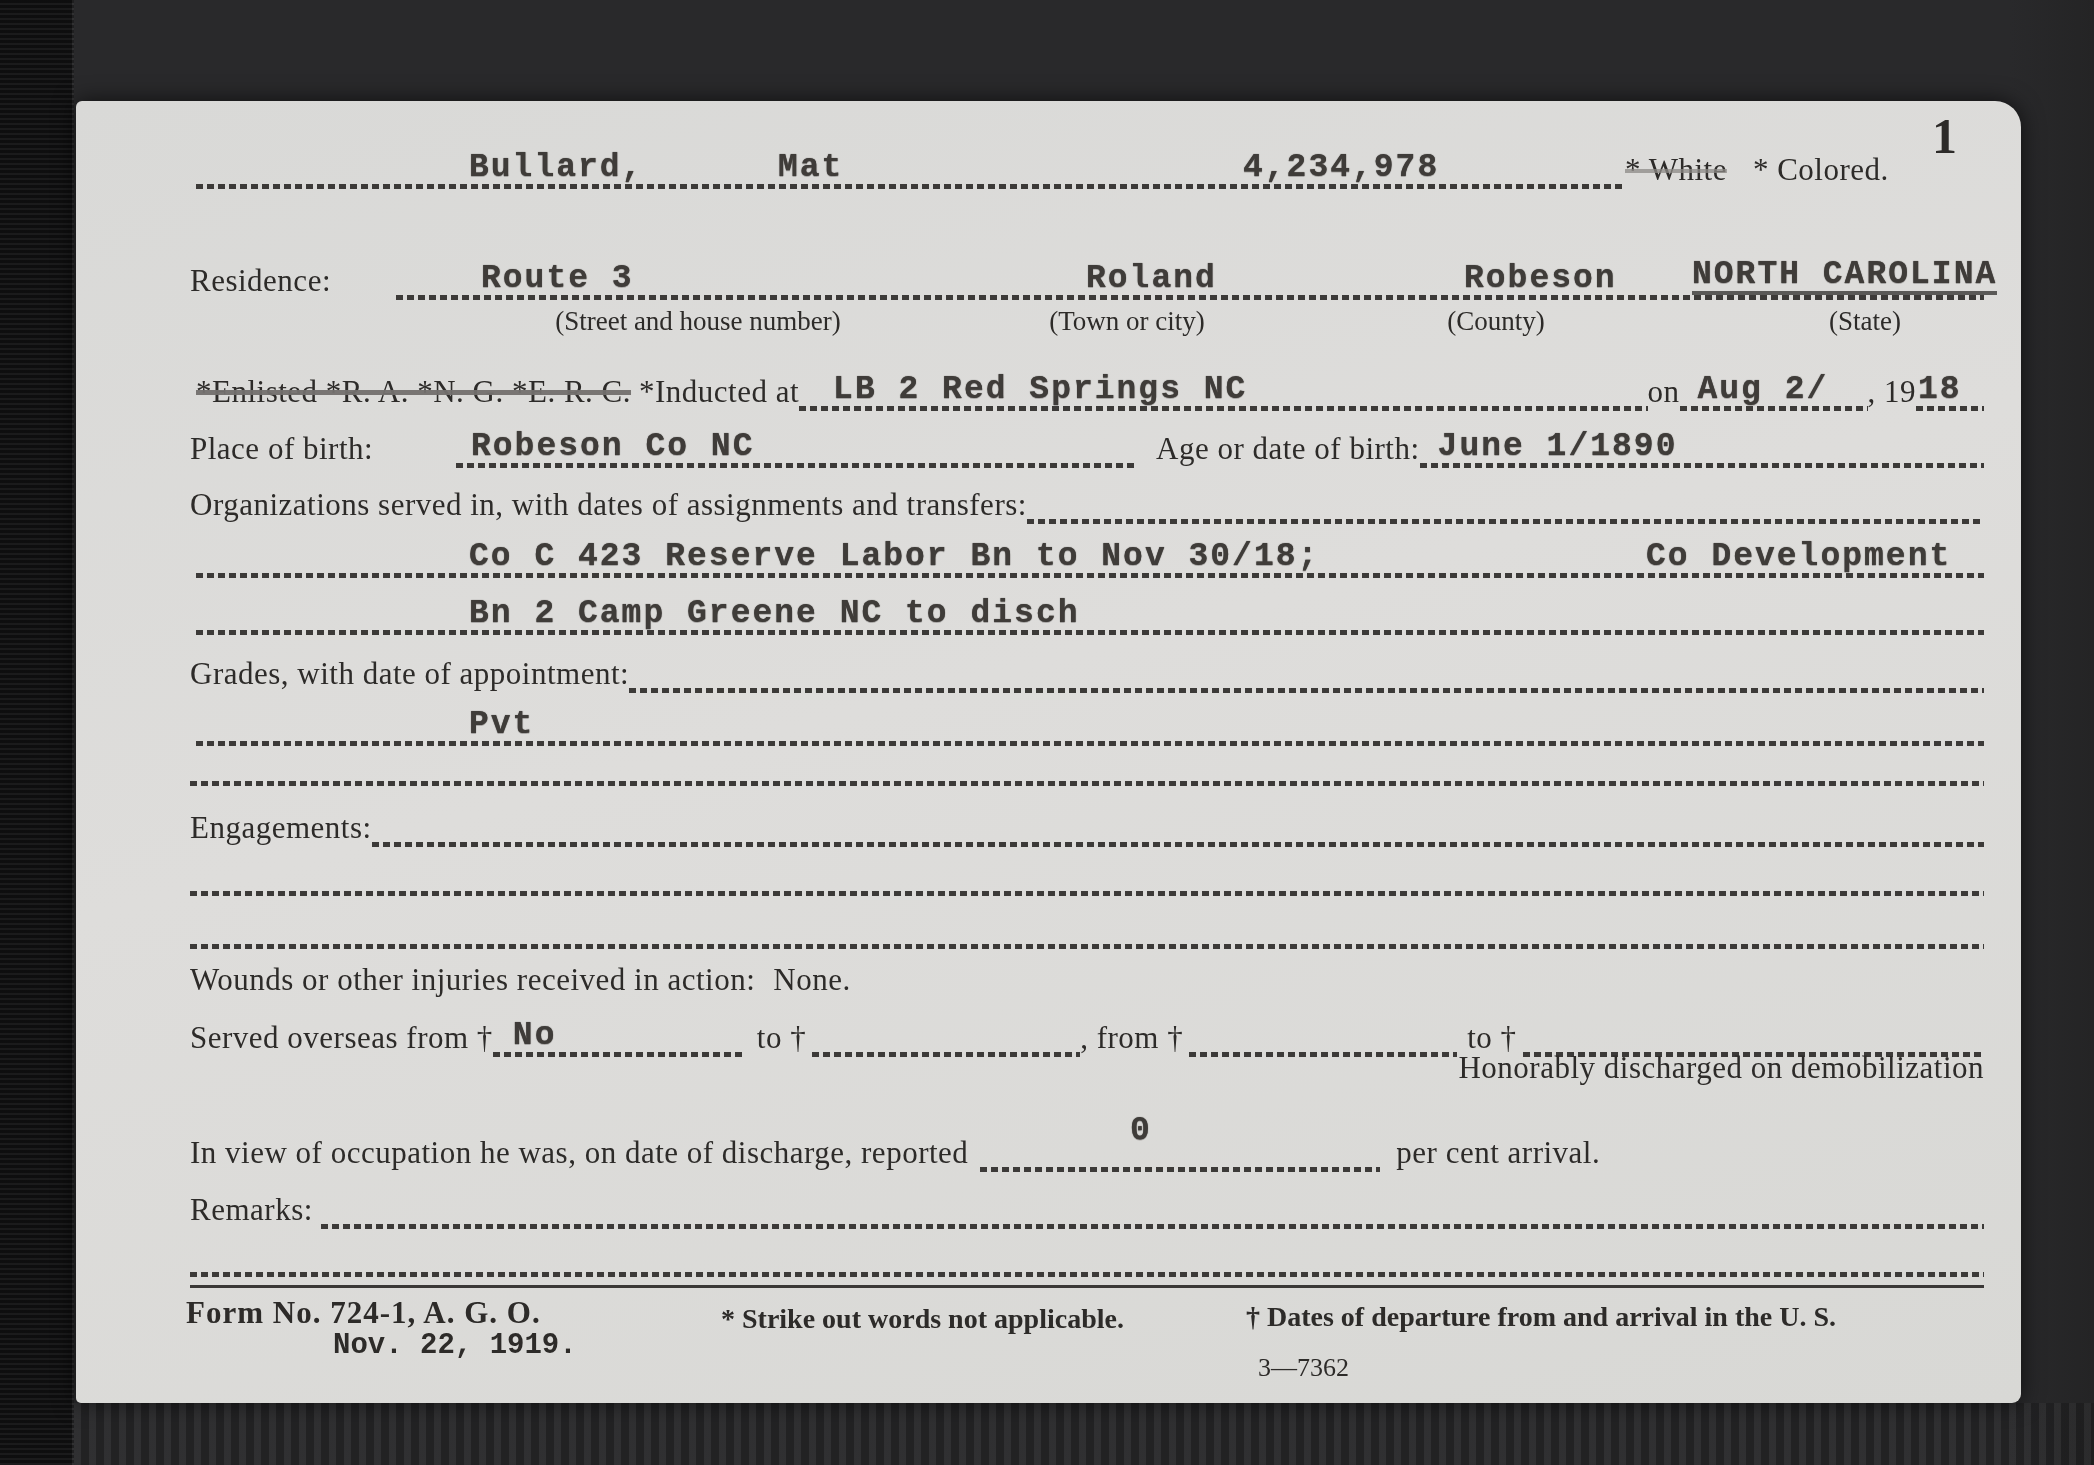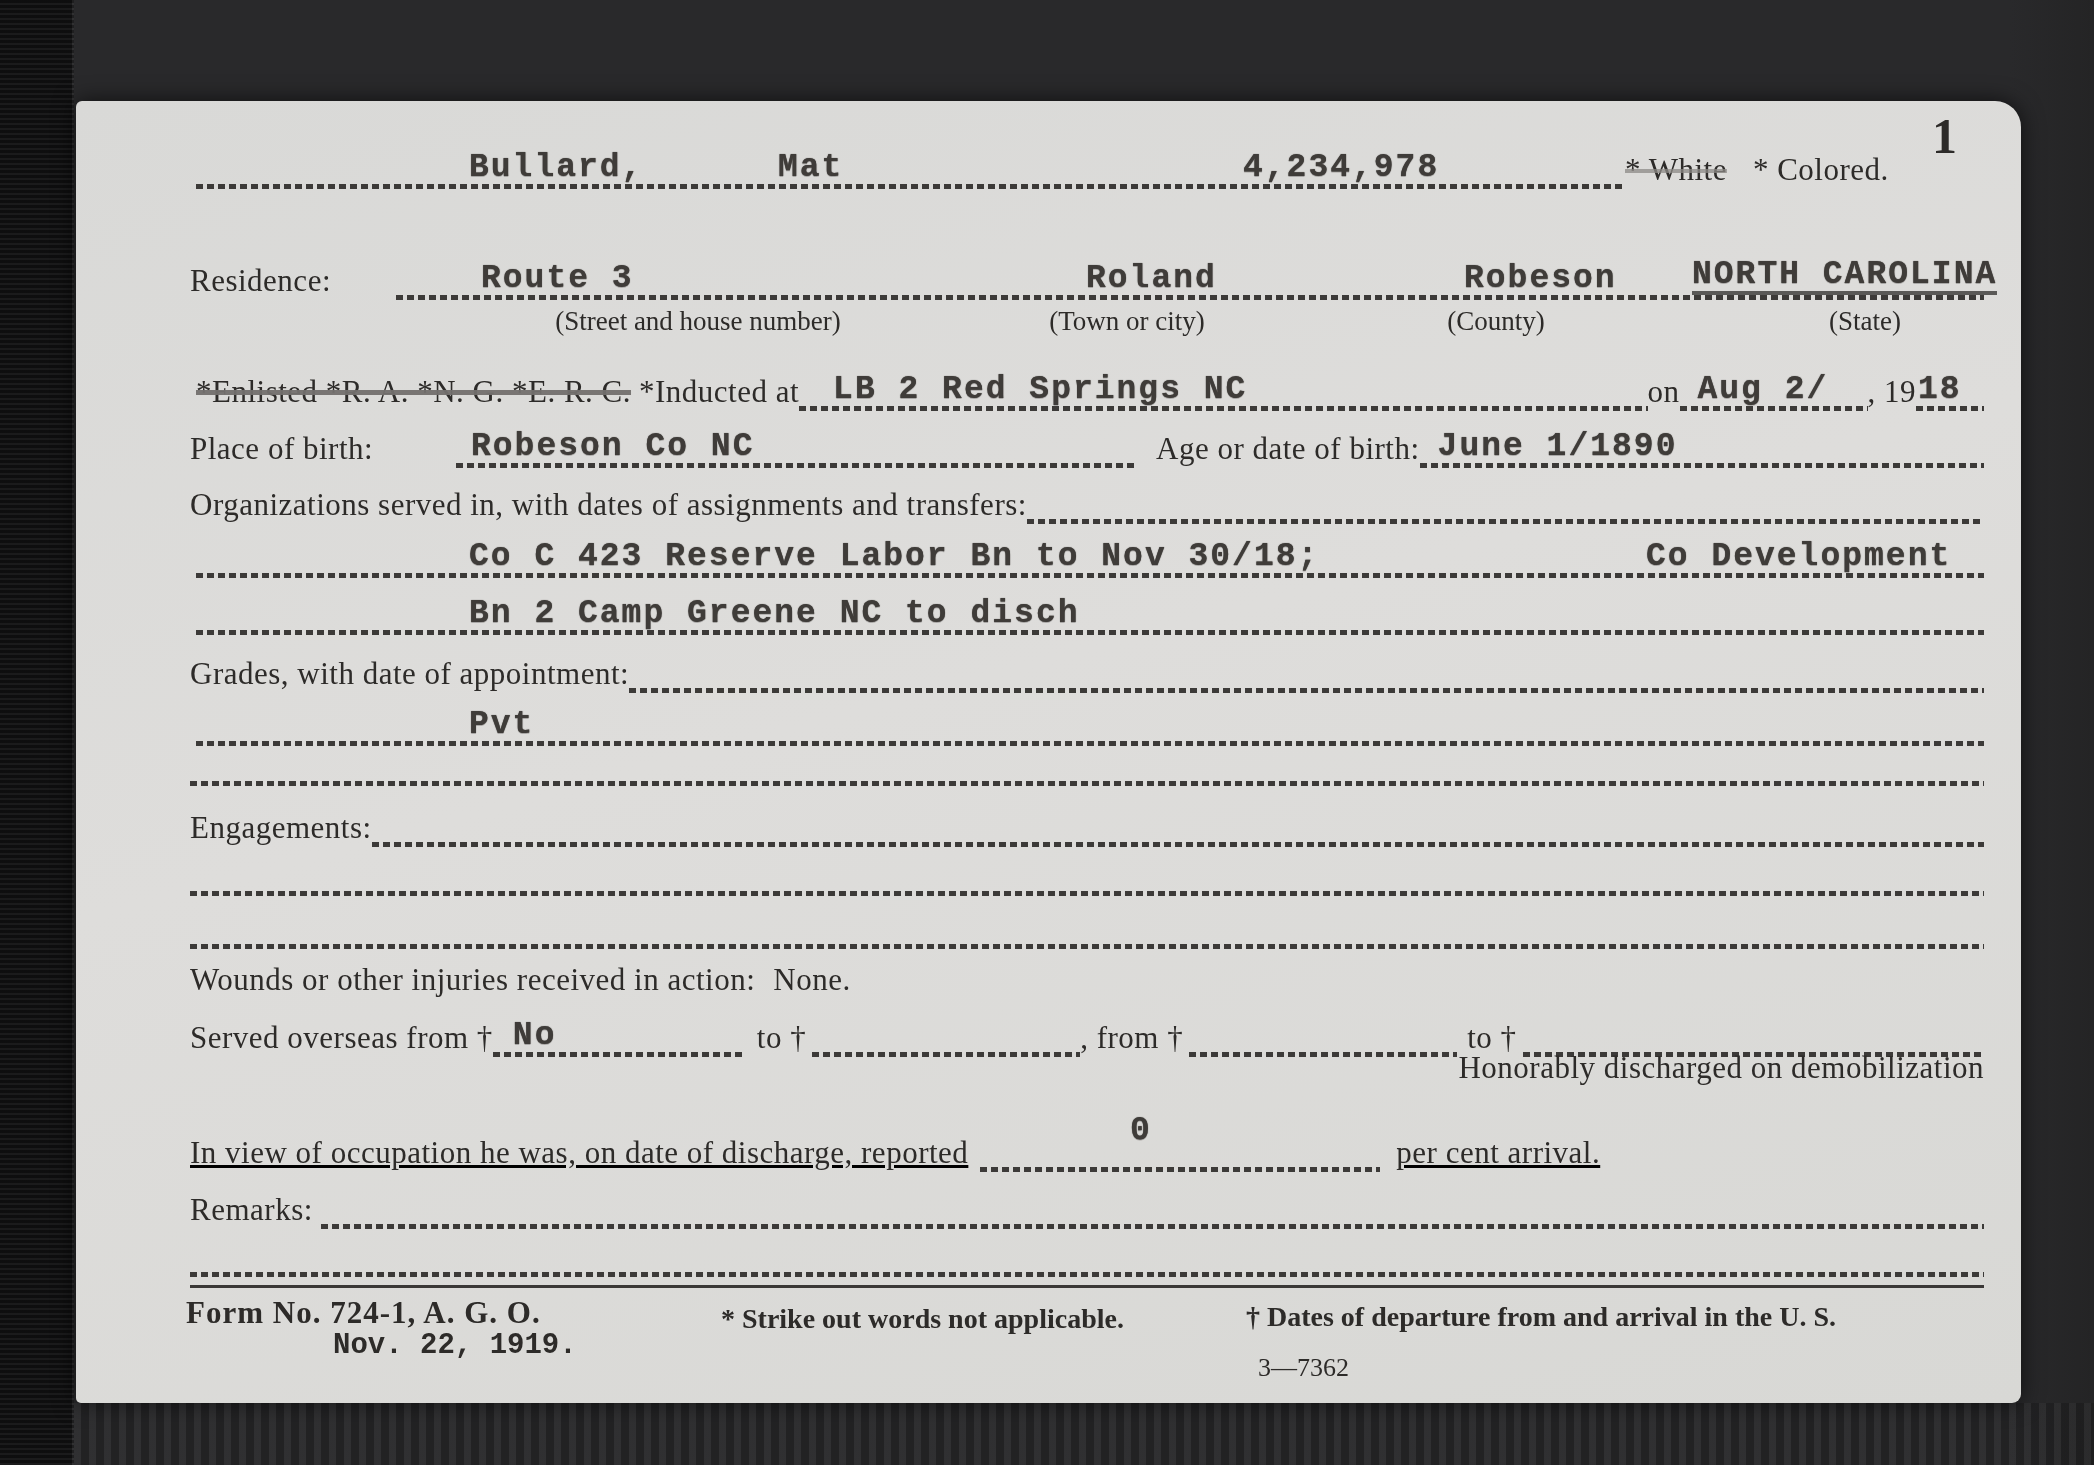--- a/index.html
+++ b/index.html
@@ -162,21 +162,21 @@
     <div class="row" style="top:951px;flex-direction:column;">
       <span class="lbl">Honorably discharged on demobilization</span>
       <div class="dots" style="flex:0 0 540px;margin-left:10px;">
         <span class="typed raised" style="left:24px;">Dec 18/18</span>
       </div>
       <span class="lbl">, 19</span>
       <div class="dots" style="flex:0 0 108px;"></div>
       <div class="spacer"></div>
     </div>
 
-    <div class="row" style="top:1008px;text-decoration:underline;">
+    <div class="row" style="top:1008px;">
       <span class="lbl">In view of occupation he was, on date of discharge, reported</span>
       <div class="dots" style="flex:0 0 400px;margin-left:12px;">
         <span class="typed raised" style="left:150px;">0</span>
       </div>
       <span class="lbl" style="margin-left:16px;">per cent arrival.</span>
       <div class="spacer"></div>
     </div>
 
     <div class="row" style="top:1065px;">
       <span class="lbl">Remarks:</span>

